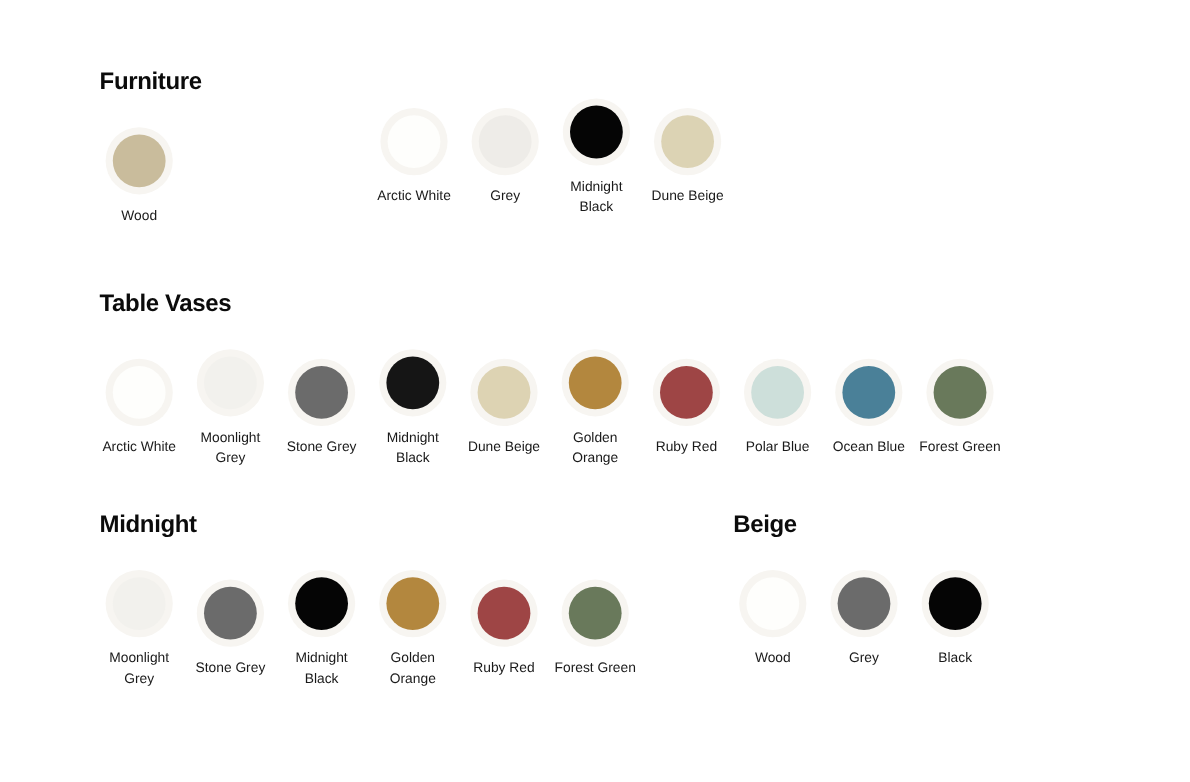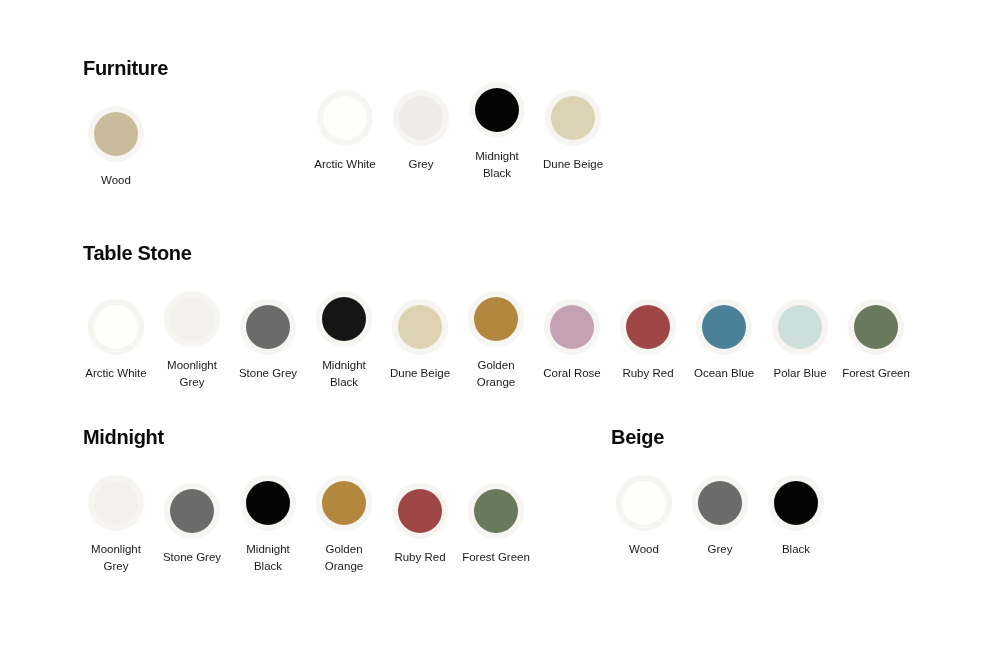--- a/index.html
+++ b/index.html
@@ -132,21 +132,21 @@
         <div class="swatch-item">
           <div class="swatch-ring" style="background: rgb(247, 245, 241);">
             <div class="swatch-dot" style="background: rgb(220, 211, 180);"></div>
           </div>
           <div class="swatch-label">Dune Beige</div>
         </div>
       </div>
   </section>
 
   <section class="group" id="group-table-vases">
-    <h2 class="group-title">Table Stone</h2>
+    <h2 class="group-title">Table Vases</h2>
     <div class="swatch-row">
         <div class="swatch-item">
           <div class="swatch-ring" style="background: rgb(247, 245, 241);">
             <div class="swatch-dot" style="background: rgb(254, 254, 252);"></div>
           </div>
           <div class="swatch-label">Arctic White</div>
         </div>
         <div class="swatch-item">
           <div class="swatch-ring" style="background: rgb(247, 245, 241);">
             <div class="swatch-dot" style="background: rgb(242, 241, 237);"></div>
@@ -172,41 +172,35 @@
           <div class="swatch-label">Dune Beige</div>
         </div>
         <div class="swatch-item">
           <div class="swatch-ring" style="background: rgb(247, 245, 241);">
             <div class="swatch-dot" style="background: rgb(179, 135, 62);"></div>
           </div>
           <div class="swatch-label">Golden Orange</div>
         </div>
         <div class="swatch-item">
           <div class="swatch-ring" style="background: rgb(247, 245, 241);">
-            <div class="swatch-dot" style="background: rgb(196, 162, 180);"></div>
-          </div>
-          <div class="swatch-label">Coral Rose</div>
-        </div>
-        <div class="swatch-item">
-          <div class="swatch-ring" style="background: rgb(247, 245, 241);">
             <div class="swatch-dot" style="background: rgb(158, 69, 69);"></div>
           </div>
           <div class="swatch-label">Ruby Red</div>
         </div>
         <div class="swatch-item">
           <div class="swatch-ring" style="background: rgb(247, 245, 241);">
+            <div class="swatch-dot" style="background: rgb(205, 223, 218);"></div>
+          </div>
+          <div class="swatch-label">Polar Blue</div>
+        </div>
+        <div class="swatch-item">
+          <div class="swatch-ring" style="background: rgb(247, 245, 241);">
             <div class="swatch-dot" style="background: rgb(74, 128, 152);"></div>
           </div>
           <div class="swatch-label">Ocean Blue</div>
-        </div>
-        <div class="swatch-item">
-          <div class="swatch-ring" style="background: rgb(247, 245, 241);">
-            <div class="swatch-dot" style="background: rgb(205, 223, 218);"></div>
-          </div>
-          <div class="swatch-label">Polar Blue</div>
         </div>
         <div class="swatch-item">
           <div class="swatch-ring" style="background: rgb(247, 245, 241);">
             <div class="swatch-dot" style="background: rgb(105, 121, 91);"></div>
           </div>
           <div class="swatch-label">Forest Green</div>
         </div>
       </div>
   </section>
 

